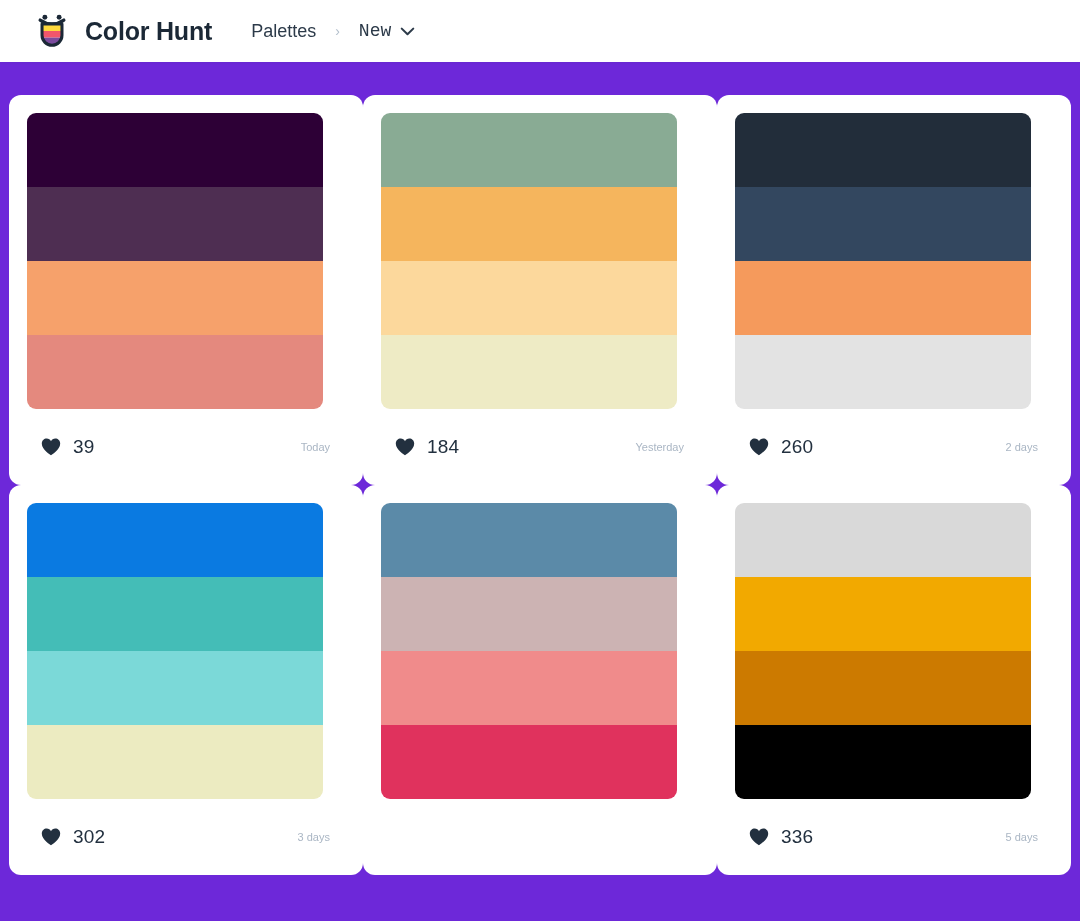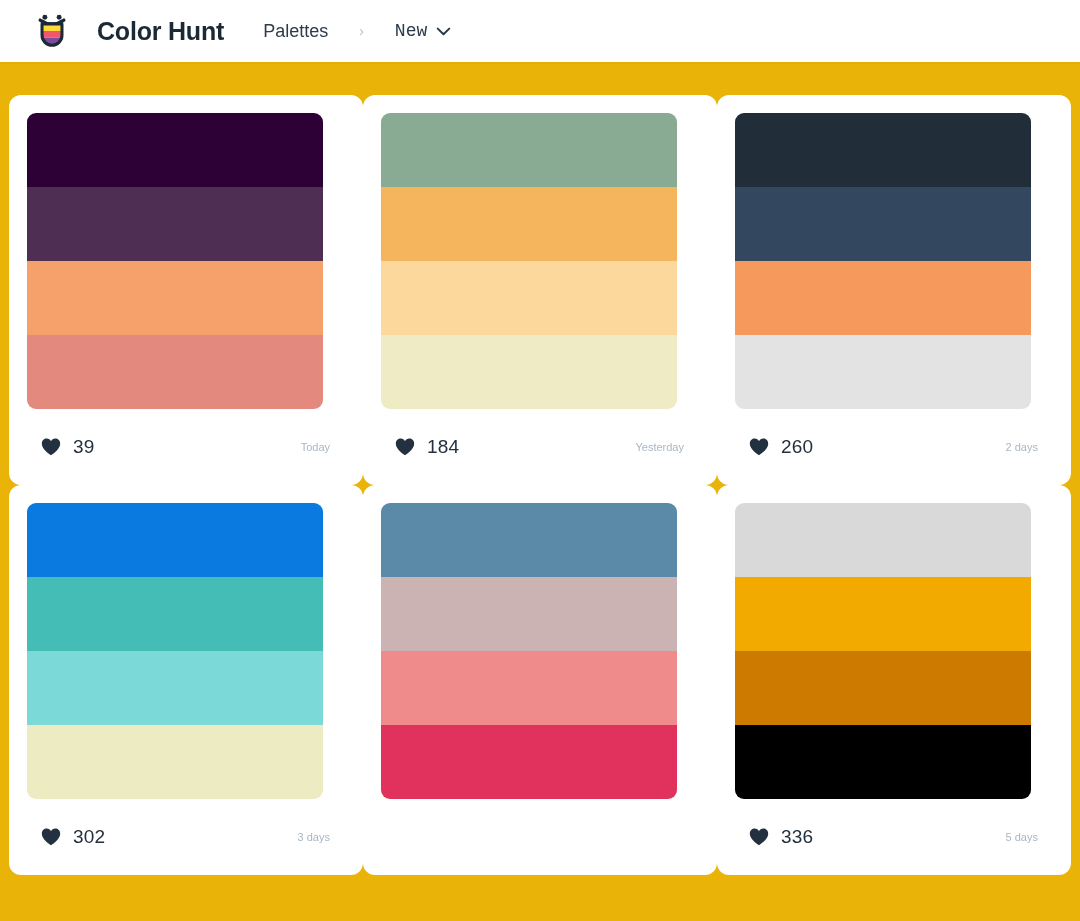--- a/index.html
+++ b/index.html
@@ -26,21 +26,21 @@
     align-items: center;
     padding: 0 0 0 33px;
     box-shadow: 0 1px 2px rgba(34, 48, 63, 0.06);
     position: relative;
     z-index: 5;
   }
 
   .brand {
     display: flex;
     align-items: center;
-    gap: 26px;
+    gap: 14px;
     cursor: pointer;
   }
 
   .logo {
     width: 38px;
     height: 38px;
     display: block;
     flex: none;
   }
 
@@ -48,21 +48,21 @@
     font-size: 25px;
     font-weight: bold;
     letter-spacing: -0.2px;
     color: #1b2836;
     white-space: nowrap;
   }
 
   .breadcrumb {
     display: flex;
     align-items: center;
-    gap: 31px;
+    gap: 19px;
     margin-left: 39px;
   }
 
   .crumb {
     font-size: 18px;
     color: #2c3a49;
     cursor: pointer;
     white-space: nowrap;
   }
 
@@ -83,21 +83,21 @@
 
   .chev {
     width: 15px;
     height: 9px;
     display: block;
   }
 
   
   .board {
     padding: 33px 0 16px 0;
-    background: #eab308;
+    background: #6d28d9;
     height: calc(921px - 62px);
   }
 
   .grid {
     display: grid;
     grid-template-columns: repeat(3, 354px);
     justify-content: center;
     column-gap: 0px;
     row-gap: 0px;
   }

